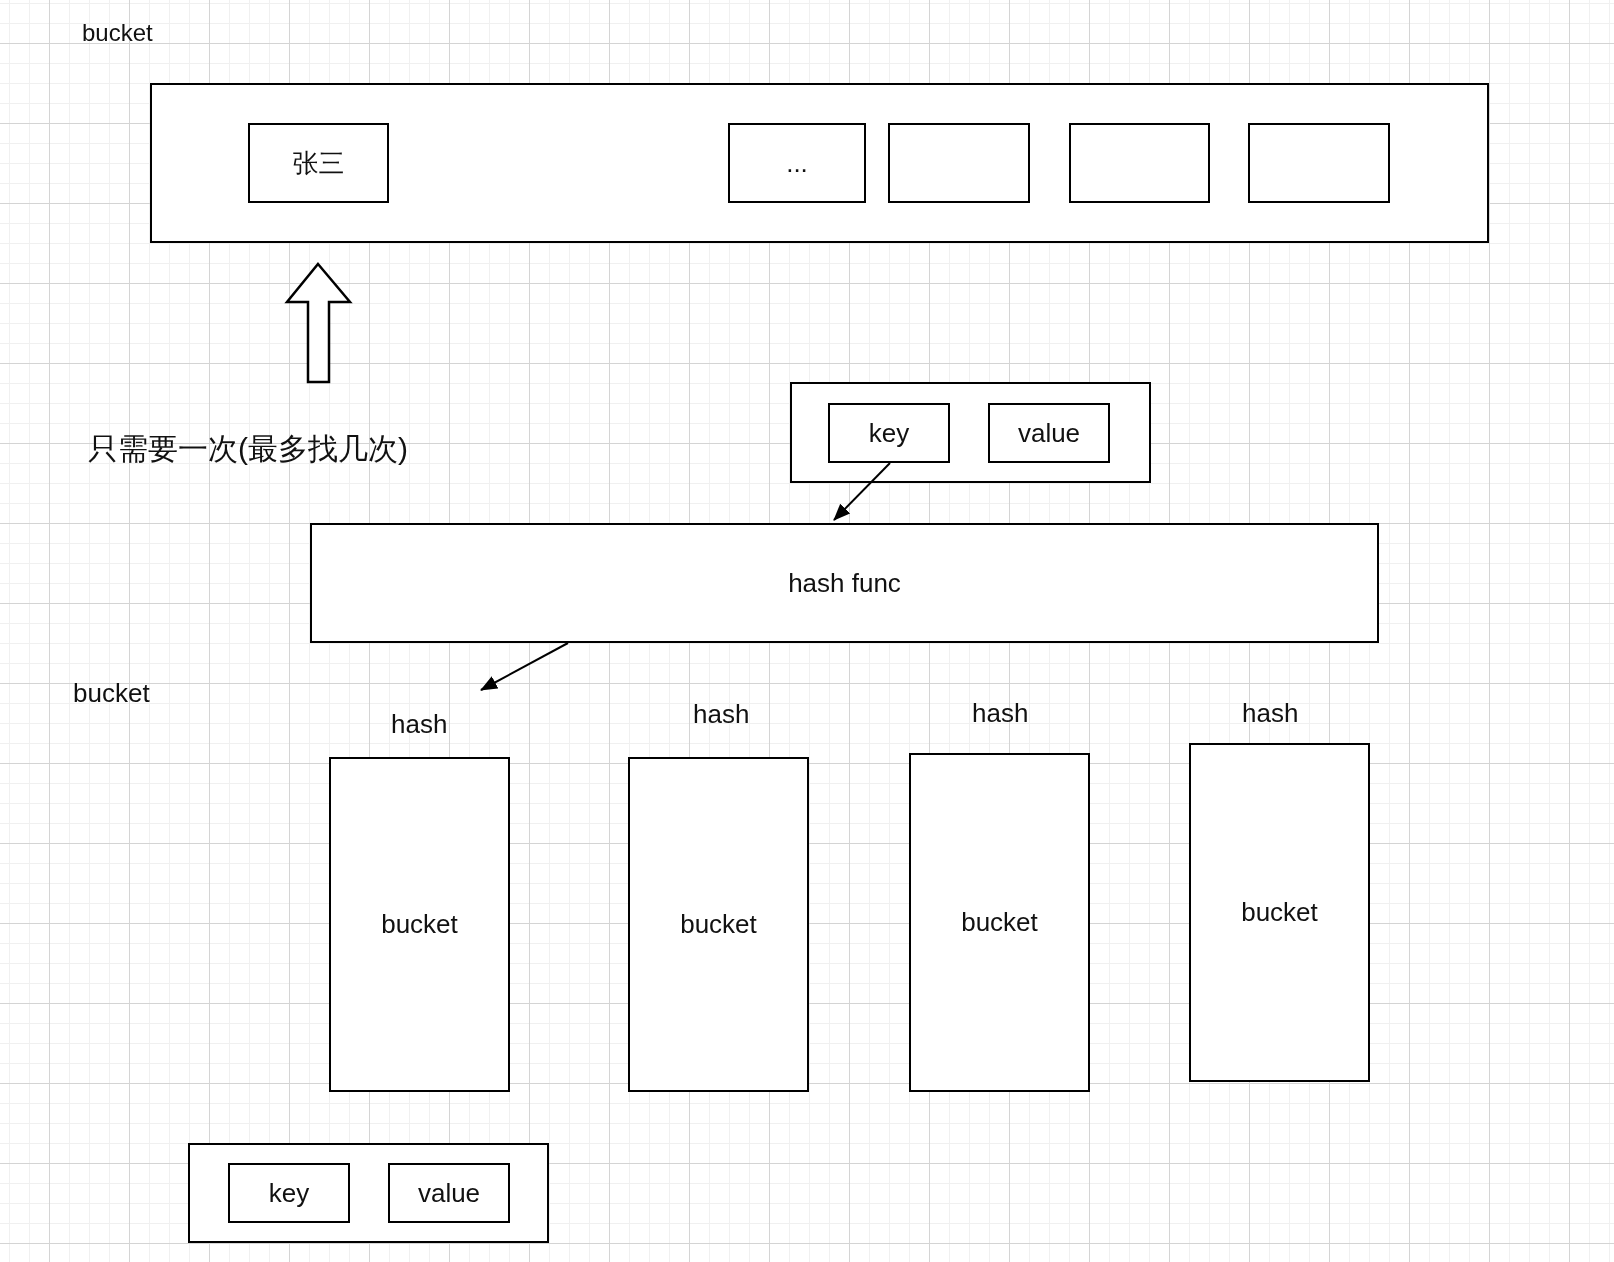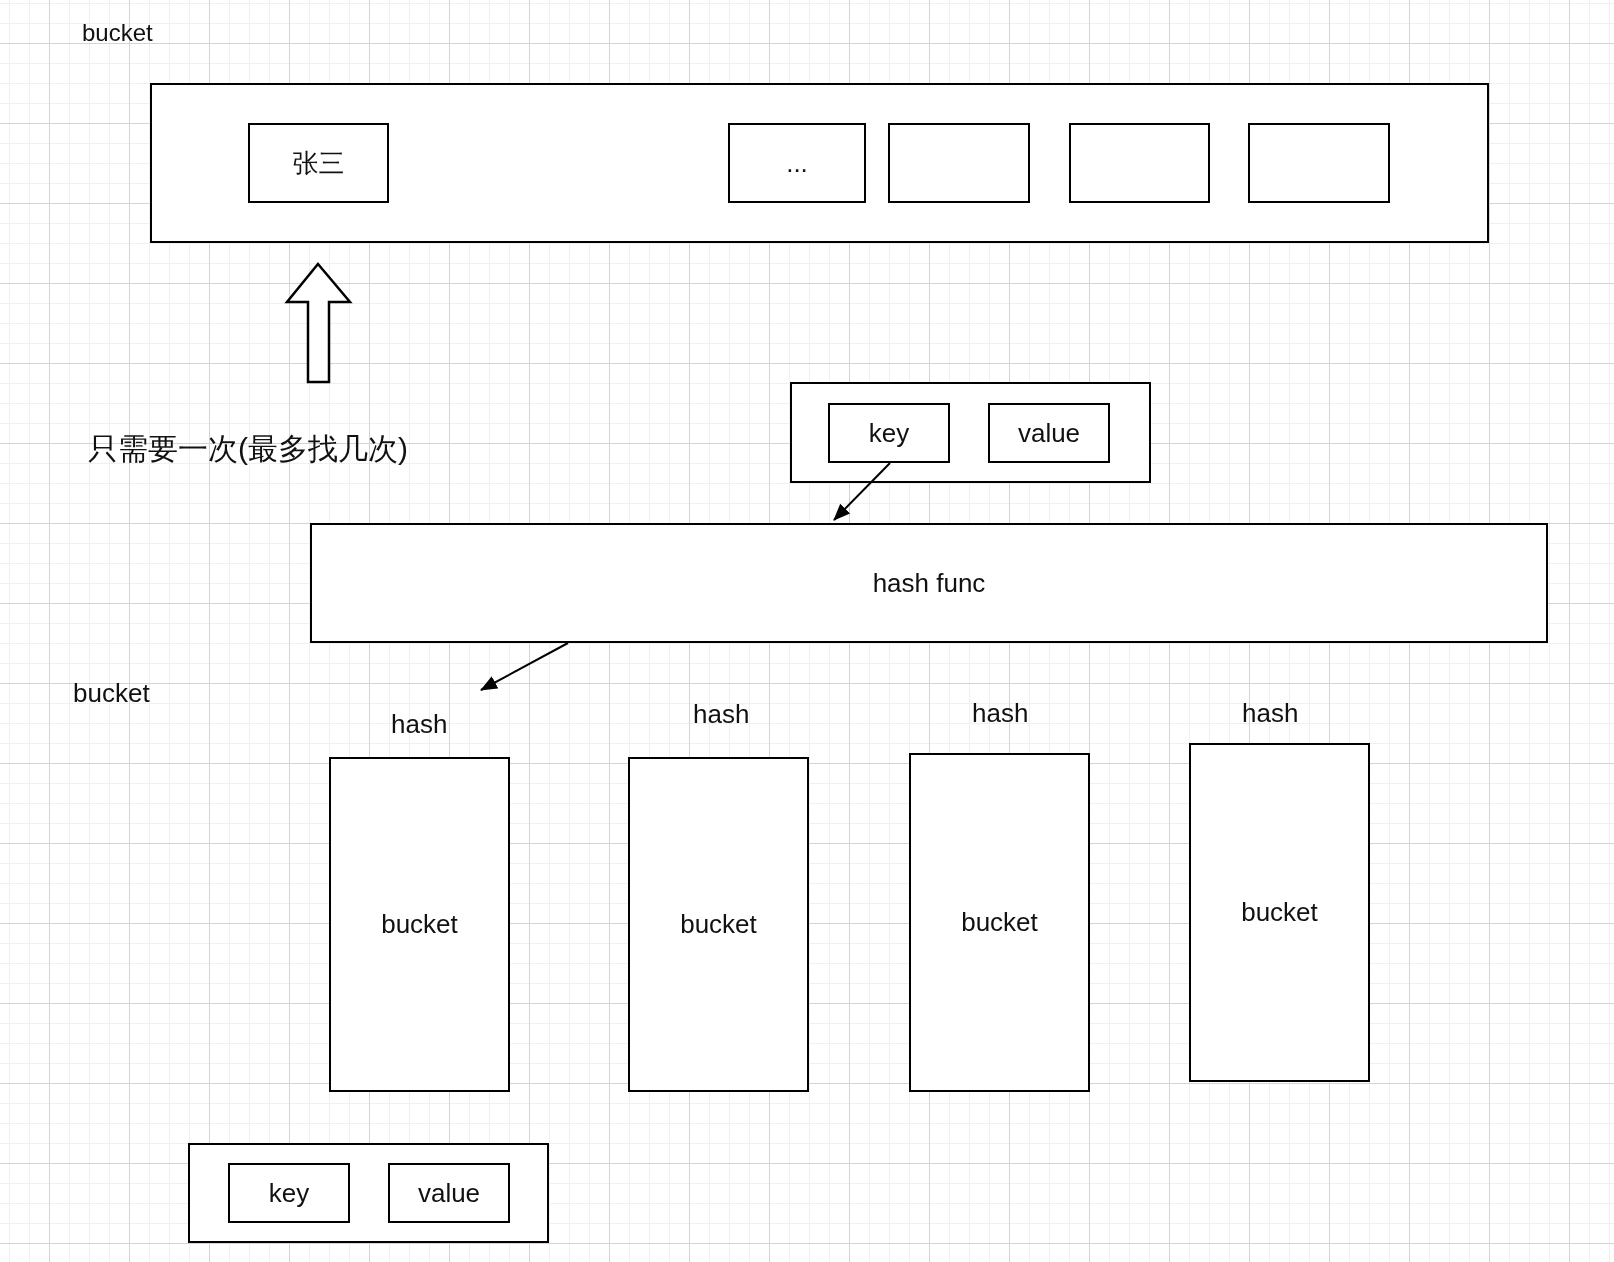--- a/index.html
+++ b/index.html
@@ -59,21 +59,21 @@
     <div class="box cell centered" style="left:1096px;top:38px;width:142px;height:80px;"></div>
   </div>
 
   <div class="label fs30" style="left:88px;top:434px;">只需要一次(最多找几次)</div>
 
   <div class="box" style="left:790px;top:382px;width:361px;height:101px;">
     <div class="box cell centered" style="left:36px;top:19px;width:122px;height:60px;">key</div>
     <div class="box cell centered" style="left:196px;top:19px;width:122px;height:60px;">value</div>
   </div>
 
-  <div class="box centered fs26" style="left:310px;top:523px;width:1238px;height:120px;">hash func</div>
+  <div class="box centered fs26" style="left:310px;top:523px;width:1069px;height:120px;">hash func</div>
 
   <div class="label fs26" style="left:73px;top:680px;">bucket</div>
 
   <div class="label fs26" style="left:391px;top:711px;">hash</div>
   <div class="label fs26" style="left:693px;top:701px;">hash</div>
   <div class="label fs26" style="left:972px;top:700px;">hash</div>
   <div class="label fs26" style="left:1242px;top:700px;">hash</div>
 
   <div class="box centered fs26" style="left:329px;top:757px;width:181px;height:335px;">bucket</div>
   <div class="box centered fs26" style="left:628px;top:757px;width:181px;height:335px;">bucket</div>

